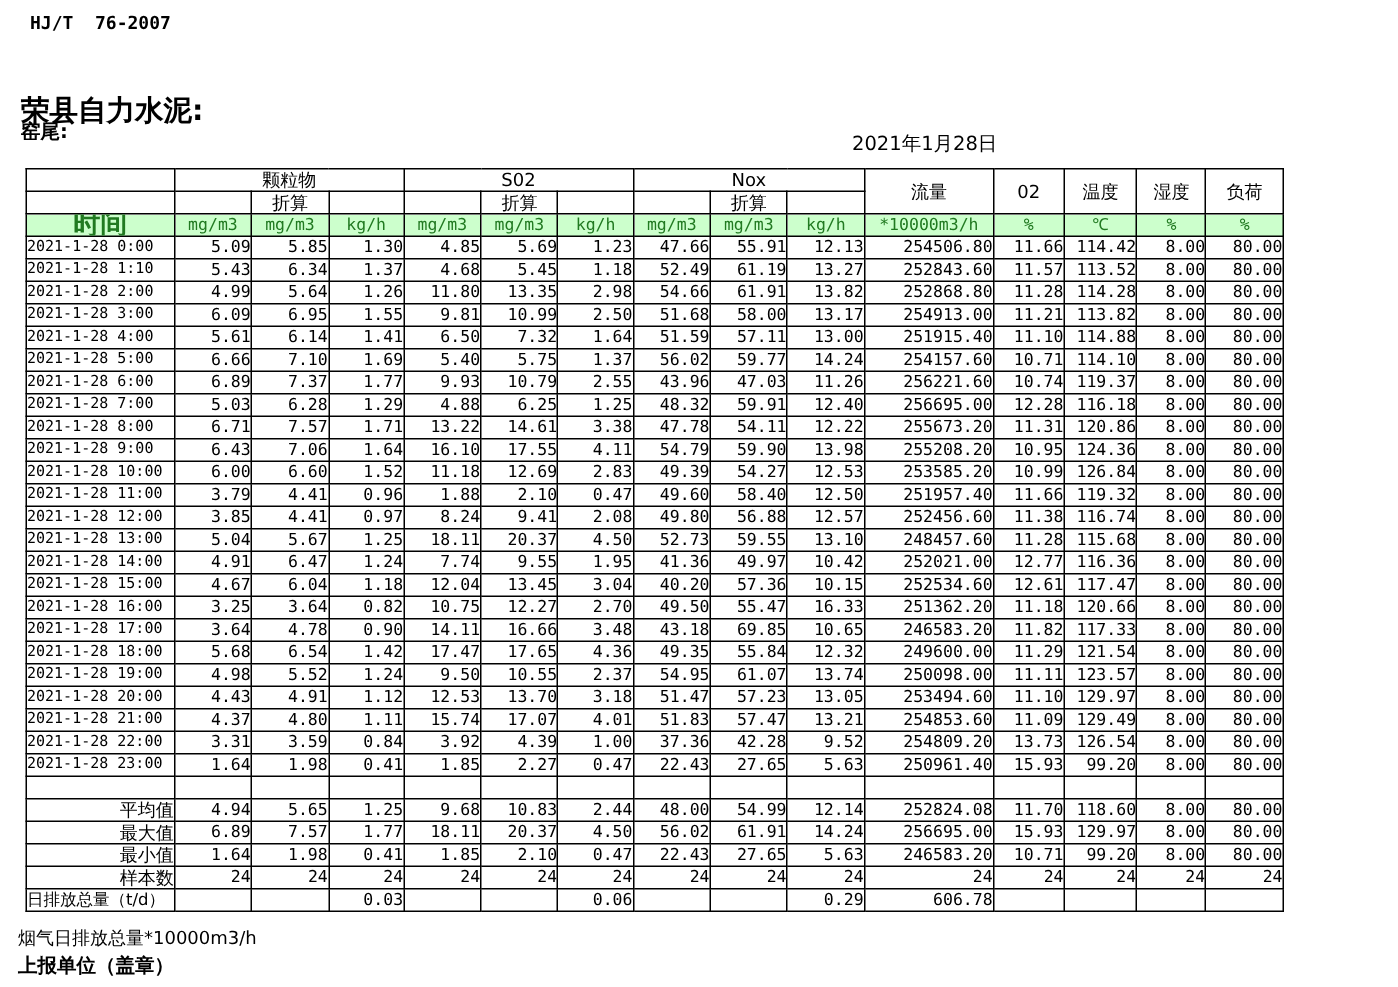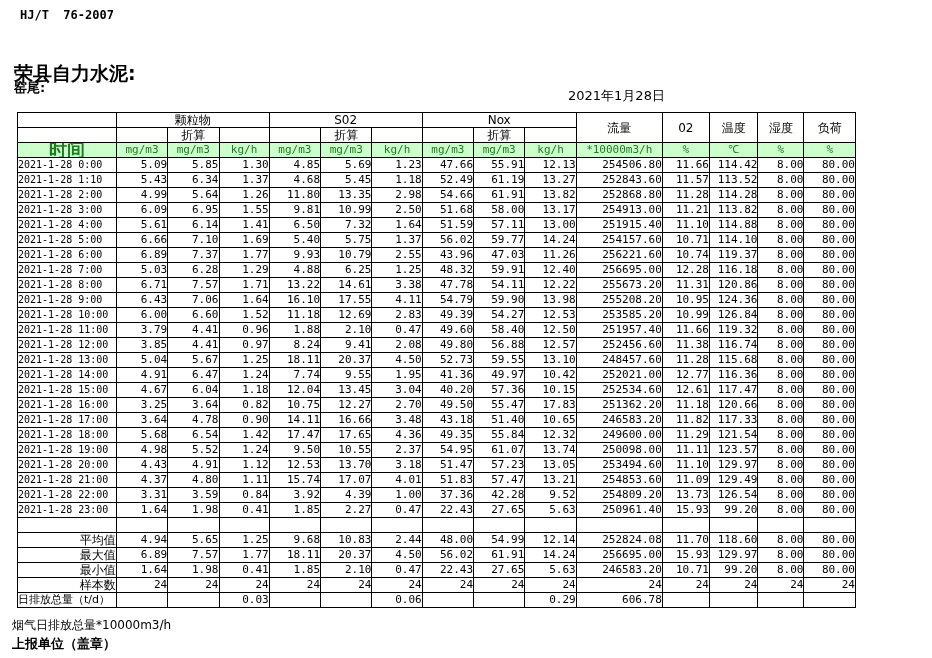--- a/index.html
+++ b/index.html
@@ -372,37 +372,37 @@
         <tr>
           <td class="time-cell">2021-1-28 16:00</td>
           <td class="num">3.25</td>
           <td class="num">3.64</td>
           <td class="num">0.82</td>
           <td class="num">10.75</td>
           <td class="num">12.27</td>
           <td class="num">2.70</td>
           <td class="num">49.50</td>
           <td class="num">55.47</td>
-          <td class="num">17.83</td>
+          <td class="num">16.33</td>
           <td class="num">251362.20</td>
           <td class="num">11.18</td>
           <td class="num">120.66</td>
           <td class="num">8.00</td>
           <td class="num">80.00</td>
         </tr>
         <tr>
           <td class="time-cell">2021-1-28 17:00</td>
           <td class="num">3.64</td>
           <td class="num">4.78</td>
           <td class="num">0.90</td>
           <td class="num">14.11</td>
           <td class="num">16.66</td>
           <td class="num">3.48</td>
           <td class="num">43.18</td>
-          <td class="num">51.40</td>
+          <td class="num">69.85</td>
           <td class="num">10.65</td>
           <td class="num">246583.20</td>
           <td class="num">11.82</td>
           <td class="num">117.33</td>
           <td class="num">8.00</td>
           <td class="num">80.00</td>
         </tr>
         <tr>
           <td class="time-cell">2021-1-28 18:00</td>
           <td class="num">5.68</td>

